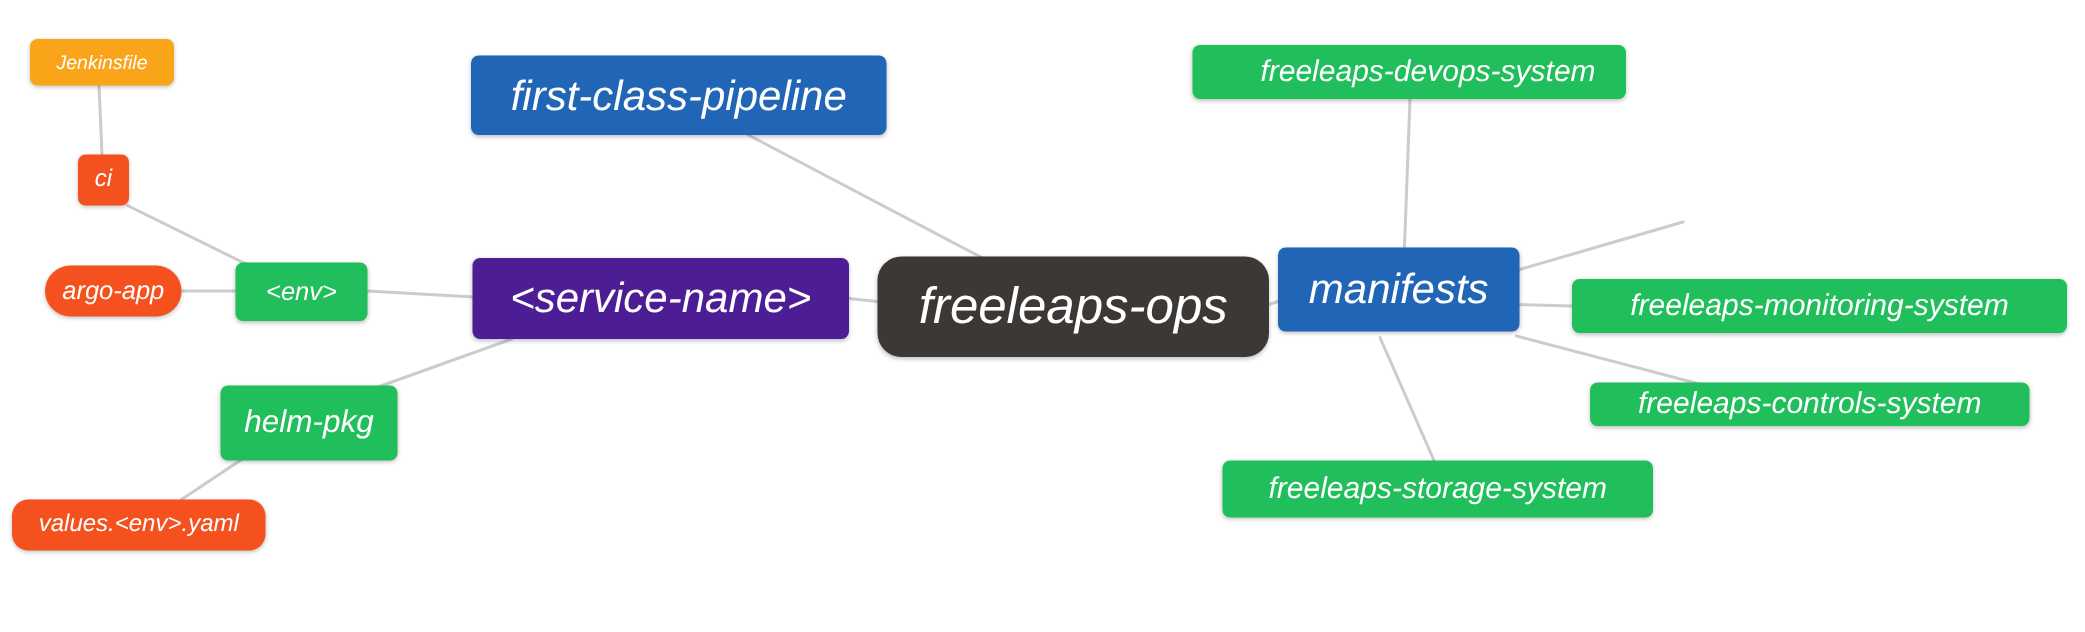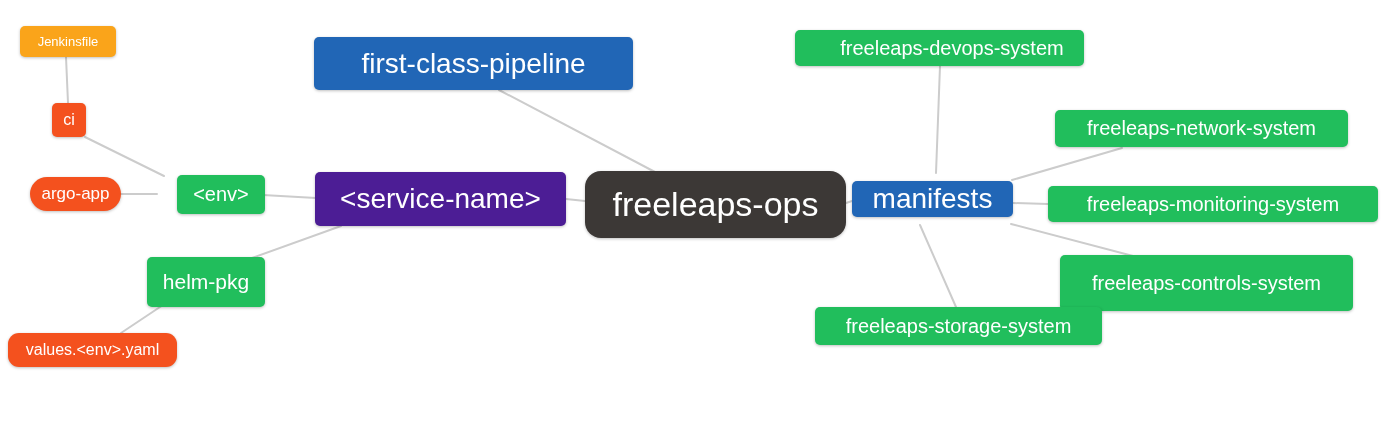--- a/index.html
+++ b/index.html
@@ -33,36 +33,37 @@
     display: flex;
     align-items: center;
     justify-content: center;
     color: #ffffff;
     border-radius: 5px;
     white-space: nowrap;
     box-shadow: 0 1px 3px rgba(0,0,0,0.25);
     cursor: pointer;
     user-select: none;
     box-sizing: border-box;
+    font-style: italic;
   }
   
   #n-jenkinsfile { left: 20px;   top: 26px;  width: 96px;  height: 31px; font-size: 13px; }
   #n-ci          { left: 52px;   top: 103px; width: 34px;  height: 34px; font-size: 16px; }
   #n-argo-app    { left: 30px;   top: 177px; width: 91px;  height: 34px; font-size: 17px; border-radius: 17px; }
-  #n-env         { left: 157px;  top: 175px; width: 88px;  height: 39px; font-size: 20px; margin-left: 20px; }
+  #n-env         { left: 157px;  top: 175px; width: 88px;  height: 39px; font-size: 17px; }
   #n-helm-pkg    { left: 147px;  top: 257px; width: 118px; height: 50px; font-size: 21px; }
   #n-values      { left: 8px;    top: 333px; width: 169px; height: 34px; font-size: 16px; border-radius: 11px; }
-  #n-pipeline    { left: 314px;  top: 37px;  width: 319px; height: 53px; font-size: 28px; }
+  #n-pipeline    { left: 314px;  top: 37px;  width: 277px; height: 53px; font-size: 28px; }
   #n-service     { left: 315px;  top: 172px; width: 251px; height: 54px; font-size: 28px; }
   #n-root        { left: 585px;  top: 171px; width: 261px; height: 67px; font-size: 34px; border-radius: 16px; }
-  #n-manifests   { left: 852px;  top: 181px; width: 161px; height: 36px; font-size: 28px; }
+  #n-manifests   { left: 852px;  top: 165px; width: 161px; height: 56px; font-size: 28px; }
   #n-devops      { left: 795px;  top: 30px;  width: 289px; height: 36px; font-size: 20px; padding-left: 25px; }
   #n-network     { left: 1055px; top: 110px; width: 293px; height: 37px; font-size: 20px; }
   #n-monitoring  { left: 1048px; top: 186px; width: 330px; height: 36px; font-size: 20px; }
-  #n-controls    { left: 1060px; top: 255px; width: 293px; height: 56px; font-size: 20px; }
+  #n-controls    { left: 1060px; top: 255px; width: 293px; height: 29px; font-size: 20px; }
   #n-storage     { left: 815px;  top: 307px; width: 287px; height: 38px; font-size: 20px; }
 </style>
 </head>
 <body>
 
 <div class="canvas">
 
   <svg class="edges" viewBox="0 0 1390 421" xmlns="http://www.w3.org/2000/svg">
     <line x1="66" y1="57" x2="68" y2="103"></line>
     <line x1="85" y1="137" x2="164" y2="176"></line>
@@ -84,18 +85,17 @@
   <div class="node" id="n-ci" style="background-color: rgb(244, 81, 30);">ci</div>
   <div class="node" id="n-argo-app" style="background-color: rgb(244, 81, 30);">argo-app</div>
   <div class="node" id="n-env" style="background-color: rgb(33, 190, 92);">&lt;env&gt;</div>
   <div class="node" id="n-helm-pkg" style="background-color: rgb(33, 190, 92);">helm-pkg</div>
   <div class="node" id="n-values" style="background-color: rgb(244, 81, 30);">values.&lt;env&gt;.yaml</div>
   <div class="node" id="n-pipeline" style="background-color: rgb(33, 102, 182);">first-class-pipeline</div>
   <div class="node" id="n-service" style="background-color: #4c1d95;">&lt;service-name&gt;</div>
   <div class="node" id="n-root" style="background-color: rgb(60, 56, 54);">freeleaps-ops</div>
   <div class="node" id="n-manifests" style="background-color: rgb(33, 102, 182);">manifests</div>
   <div class="node" id="n-devops" style="background-color: rgb(33, 190, 92);">freeleaps-devops-system</div>
-  <div class="node" id="n-network" style="background-color: rgb(33, 190, 92);">freeleaps-network-system</div>
   <div class="node" id="n-monitoring" style="background-color: rgb(33, 190, 92);">freeleaps-monitoring-system</div>
   <div class="node" id="n-controls" style="background-color: rgb(33, 190, 92);">freeleaps-controls-system</div>
   <div class="node" id="n-storage" style="background-color: rgb(33, 190, 92);">freeleaps-storage-system</div>
 
 </div>
 
 </body></html>

